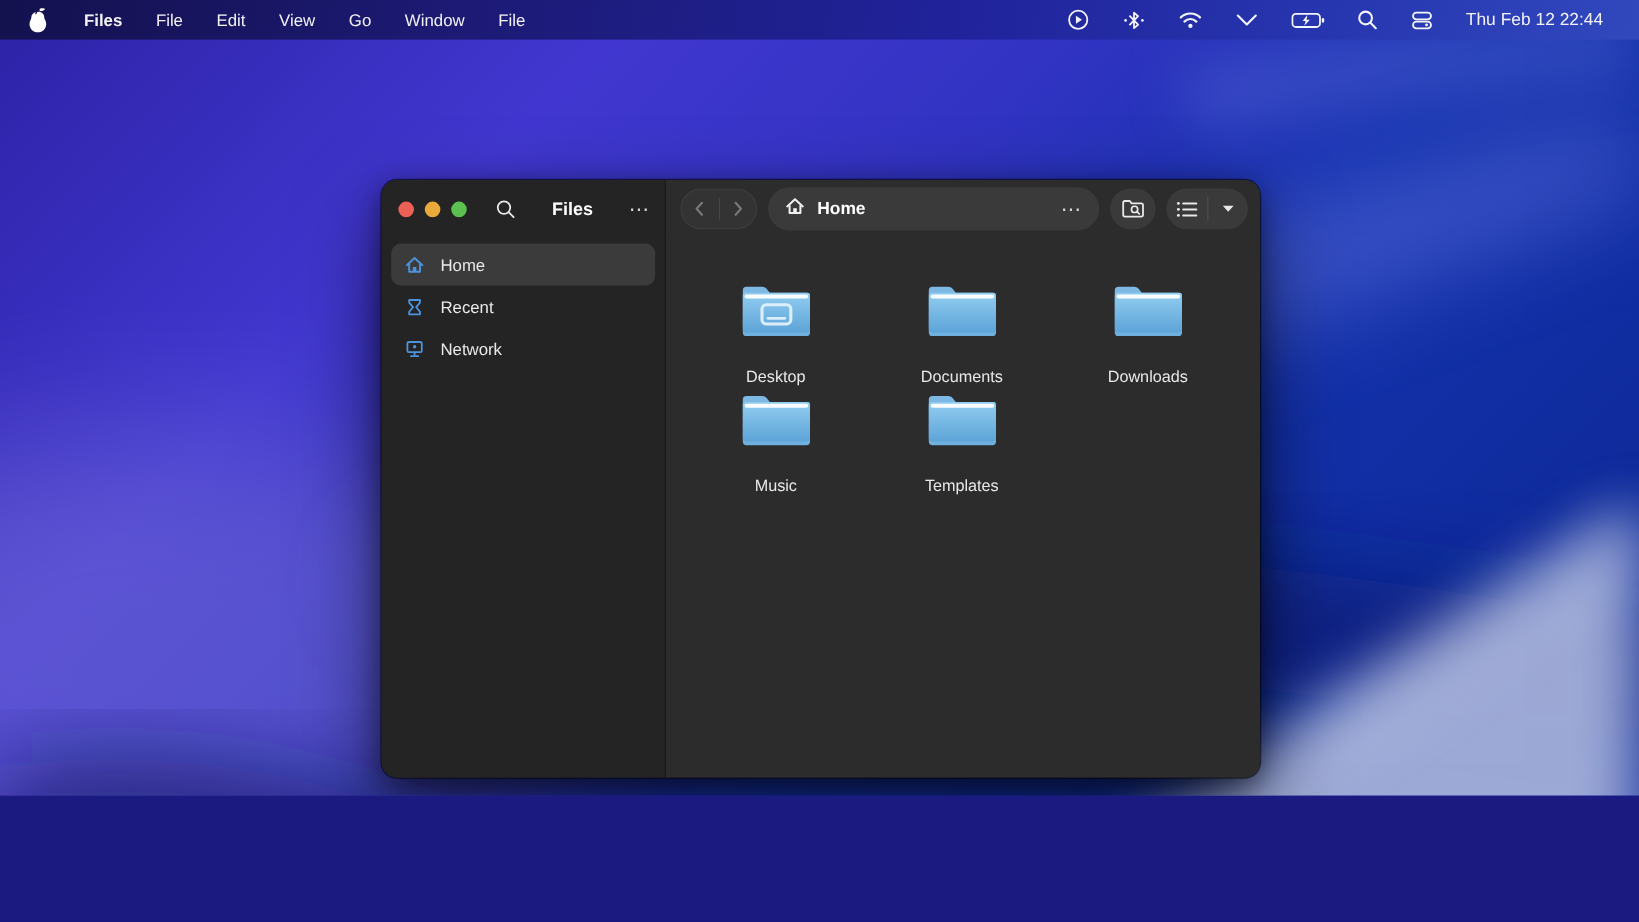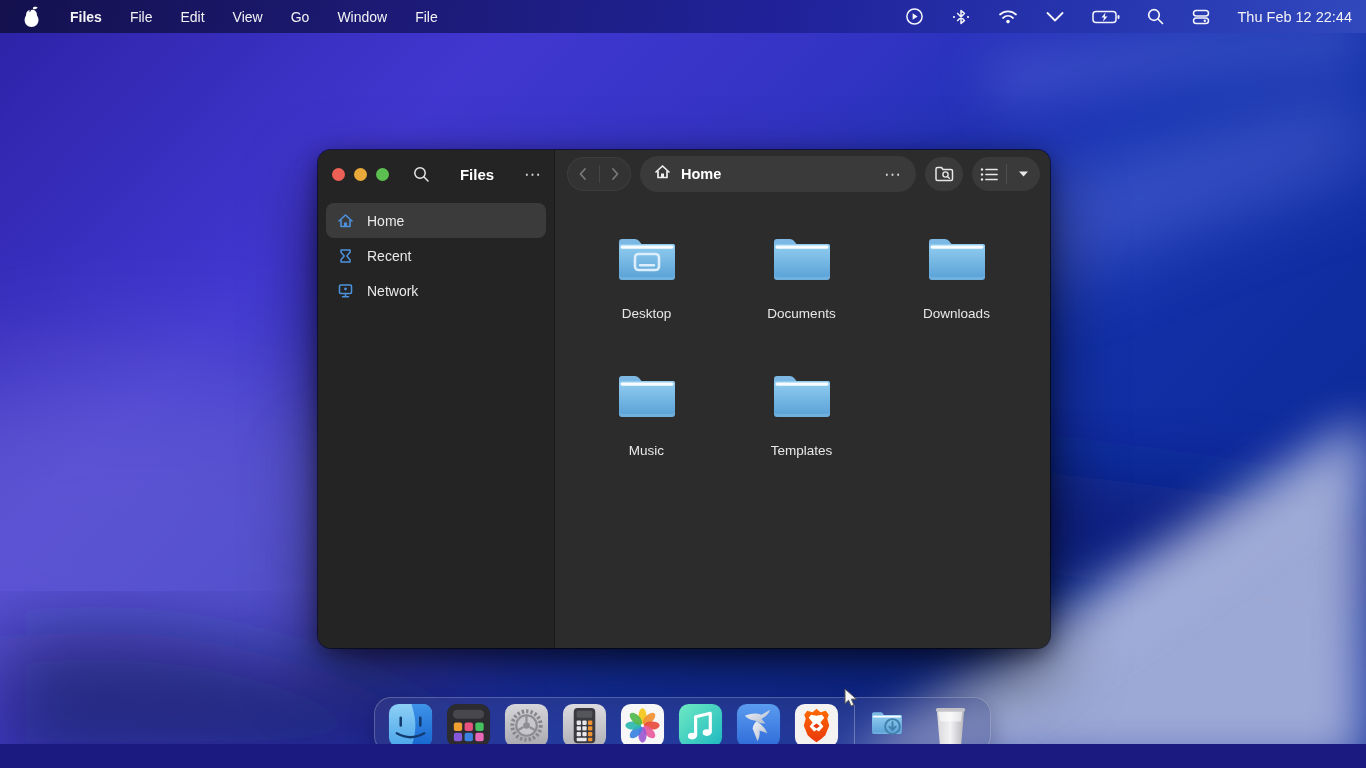--- a/index.html
+++ b/index.html
@@ -1,30 +1,30 @@
 <!DOCTYPE html>
 <html><head>
 <meta charset="utf-8">
 <style>
   * { margin:0; padding:0; box-sizing:border-box; }
   html,body { width:1366px; height:768px; overflow:hidden; font-family:"Liberation Sans",sans-serif; background:#1a1a80; }
-  .stage { position:relative; width:1366px; height:744px; overflow:hidden; }
+  .stage { position:relative; width:1366px; height:663px; overflow:hidden; }
 
   
   .wallpaper { position:absolute; inset:0; }
 
   
   .menubar { position:absolute; left:0; top:0; width:1366px; height:33px;
     background:linear-gradient(100deg,#14114e 0%,#1c1a74 28%,#20229a 58%,#2737b0 82%,#3148bd 100%);
     display:flex; align-items:center; color:#f3f3f5; font-size:14px; }
   .mb-left { display:flex; align-items:center; gap:0; padding-left:16px; }
   .mb-logo { width:30px; display:flex; justify-content:center; margin-right:10px; }
   .mb-item { padding:0 14px; height:33px; display:flex; align-items:center; cursor:default; }
   .mb-item.app { font-weight:bold; }
-  .mb-right { margin-left:auto; display:flex; align-items:center; gap:27px; padding-right:14px; }
+  .mb-right { margin-left:auto; display:flex; align-items:center; gap:27px; padding-right:30px; }
   .mb-ic { display:flex; align-items:center; opacity:.95; }
   .mb-clock { font-size:14.5px; white-space:nowrap; }
 
   
   .win { position:absolute; left:318px; top:150px; width:732px; height:498px;
     border-radius:13px; overflow:hidden; background:#2c2c2c;
     box-shadow:0 30px 70px rgba(0,0,0,.6), 0 6px 22px rgba(0,0,0,.45), 0 0 0 1px rgba(0,0,0,.55);
     display:flex; flex-direction:column; }
   .win-header { display:flex; height:48px; flex:0 0 48px; }
   .hdr-left { width:237px; flex:0 0 237px; background:#242424; display:flex; align-items:center;
@@ -47,21 +47,21 @@
   .viewbtn .seg { flex:1; display:flex; justify-content:center; align-items:center; }
   .viewbtn .vd { width:1px; height:20px; background:#4e4e4e; }
 
   .win-body { flex:1; display:flex; min-height:0; }
   .sidebar { width:237px; flex:0 0 237px; background:#242424; border-right:1px solid #1b1b1b; padding:5px 8px; }
   .side-item { height:35px; border-radius:8px; display:flex; align-items:center; gap:13px; padding:0 10px; color:#e9e9e9; font-size:14px; }
   .side-item.selected { background:#3b3b3b; }
   .side-ic { width:18px; display:flex; justify-content:center; }
 
   .content { flex:1; background:#2c2c2c; padding:35px 0 0 14px; }
-  .grid { display:grid; grid-template-columns:repeat(3,155px); grid-auto-rows:91px; row-gap:46px; }
+  .grid { display:grid; grid-template-columns:repeat(3,155px); grid-auto-rows:91px; }
   .cell { display:flex; flex-direction:column; align-items:center; }
   .cell .ficon { width:64px; height:52px; position:relative; }
   .cell .flabel { margin-top:21px; color:#e8e8e8; font-size:13.5px; }
 
   
   .dock { position:absolute; left:374px; top:697px; width:617px; height:56px;
     border-radius:17px; background:rgba(62,74,140,.38);
     box-shadow:inset 0 0 0 1px rgba(255,255,255,.22), 0 8px 24px rgba(0,10,50,.35);
     display:flex; align-items:center; padding:0 13px; gap:11px; }
   .dock-item { position:relative; width:47px; height:47px; display:flex; align-items:center; justify-content:center; background:none; border:none; }

